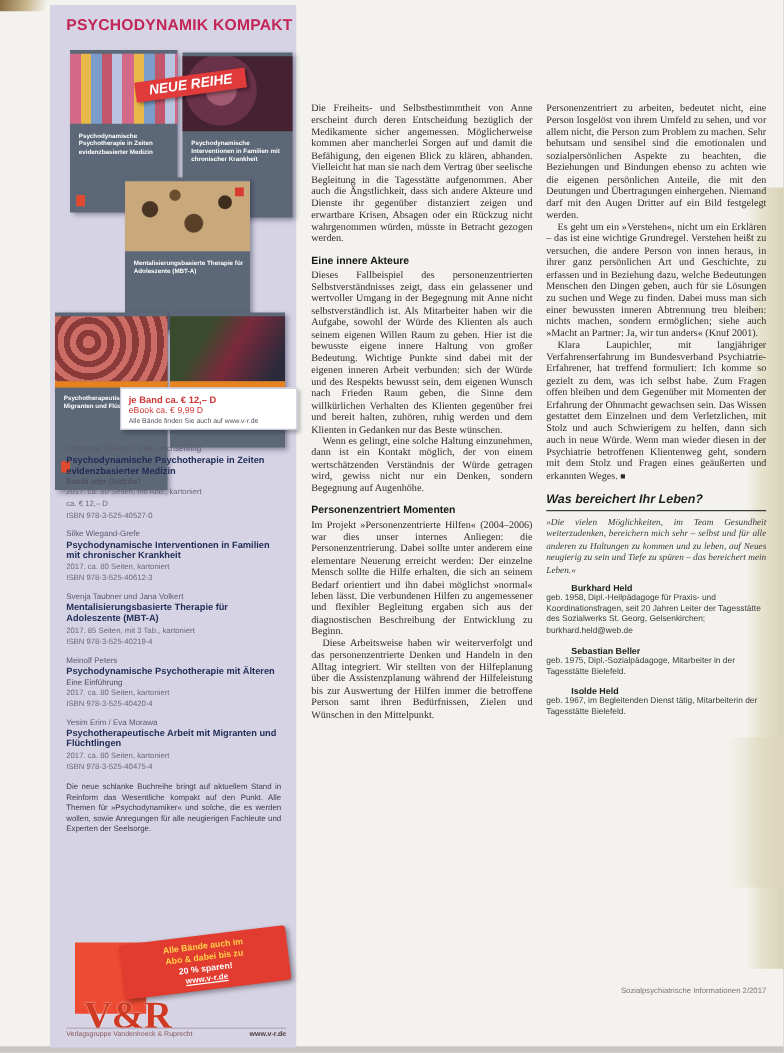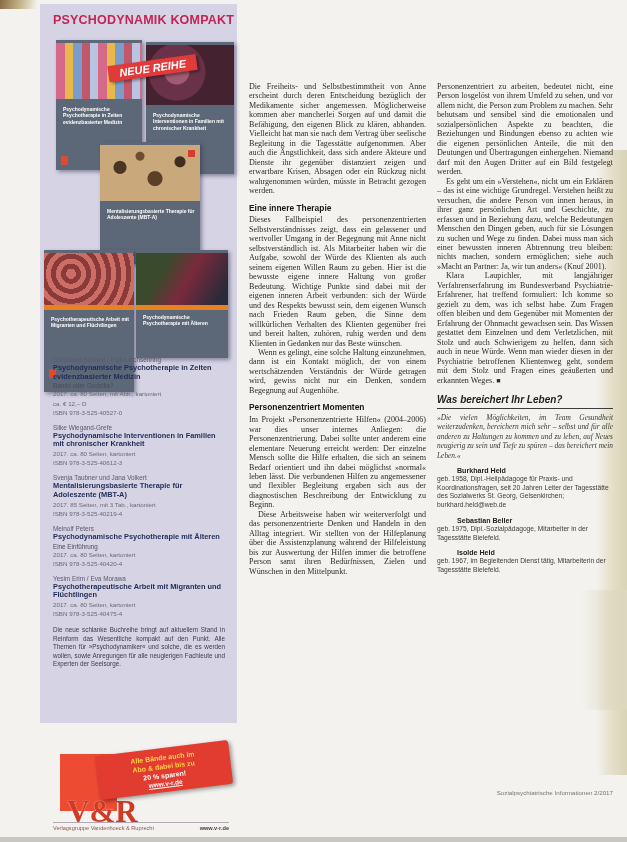--- a/index.html
+++ b/index.html
@@ -8,21 +8,21 @@
   
   .corner-tl{position:absolute;left:0;top:0;width:46px;height:9px;
              background:linear-gradient(100deg,#8a6b42 0%,#c7b68c 45%,rgba(243,242,238,0) 80%);}
   .right-strip{position:absolute;right:0;top:150px;width:30px;height:625px;
                background:linear-gradient(to left,#d8d3b6,#e6e2cd 60%,rgba(230,226,205,0));}
   .right-strip2{position:absolute;right:0;top:590px;width:46px;height:120px;
                background:linear-gradient(to left,#ddd8bd,rgba(221,216,189,0));}
   .bottom-strip{position:absolute;left:0;bottom:0;width:100%;height:5px;background:#c9c7c2;}
 
   
-  .sidebar{position:absolute;left:40px;top:4px;width:197px;height:719px;background:#d6d3e4;}
+  .sidebar{position:absolute;left:40px;top:4px;width:197px;height:834px;background:#d6d3e4;}
   .ad-header{padding:9px 0 0 13px;color:#c22456;font-weight:bold;font-size:12.5px;letter-spacing:.2px;}
   .collage{position:absolute;left:0;top:30px;width:197px;height:324px;}
   .cover{position:absolute;background:#5c6877;box-shadow:2px 2px 4px rgba(40,40,70,.45);}
   .art{position:absolute;left:0;top:3px;right:0;}
   .a1{height:56px;background:
       repeating-linear-gradient(90deg,#d4698a 0 9px,#e8b84b 9px 17px,#7a9ec9 17px 26px,#c2566a 26px 34px,#b8c4e0 34px 42px);}
   .a2{height:60px;background:radial-gradient(circle at 35% 45%,#a05a72 0 12px,#6a3248 13px 28px,#45222f 29px);}
   .a3{height:56px;background:#c9a87c;background-image:
       radial-gradient(circle at 20% 40%,#4a3524 0 6px,rgba(0,0,0,0) 7px),
       radial-gradient(circle at 55% 60%,#5a4028 0 7px,rgba(0,0,0,0) 8px),
@@ -120,20 +120,25 @@
       </div>
 
       <div class="cover" style="left:96px;top:216px;width:92px;height:108px;">
         <div class="art a5"></div>
         <div class="band" style="top:55px;"></div>
         <div class="ctitle" style="top:64px;">Psychodynamische Psychotherapie mit Älteren</div>
       </div>
 
       <div class="banner">NEUE REIHE</div>
 
+      <div class="pricebox">
+        <div class="price1">je Band ca. € 12,– D</div>
+        <div class="price2">eBook ca. € 9,99 D</div>
+        <div class="price3">Alle Bände finden Sie auch auf www.v-r.de</div>
+      </div>
     </div>
 
     <div class="listings">
       <div class="entry">
         <div class="l-author">Christiane Steinert / Falk Leichsenring</div>
         <div class="l-title">Psychodynamische Psychotherapie in Zeiten evidenzbasierter Medizin</div>
         <div class="l-sub">Bambi oder Godzilla?</div>
         <div class="l-detail">2017. ca. 80 Seiten, mit Abb., kartoniert</div>
         <div class="l-detail">ca. € 12,– D</div>
         <div class="l-detail">ISBN 978-3-525-40527-0</div>
@@ -177,21 +182,21 @@
     </div>
 
     <div class="ad-footer">
       <span>Verlagsgruppe Vandenhoeck &amp; Ruprecht</span>
       <b>www.v-r.de</b>
     </div>
   </div>
 
   <div class="col col1">
     <p class="p">Die Freiheits- und Selbstbestimmtheit von Anne erscheint durch deren Entscheidung bezüglich der Medikamente sicher angemessen. Möglicherweise kommen aber mancherlei Sorgen auf und damit die Befähigung, den eigenen Blick zu klären, abhanden. Vielleicht hat man sie nach dem Vertrag über seelische Begleitung in die Tagesstätte aufgenommen. Aber auch die Ängstlichkeit, dass sich andere Akteure und Dienste ihr gegenüber distanziert zeigen und erwartbare Krisen, Absagen oder ein Rückzug nicht wahrgenommen würden, müsste in Betracht gezogen werden.</p>
-    <div class="h">Eine innere Therapie</div>
+    <div class="h">Eine innere Akteure</div>
     <p class="p">Dieses Fallbeispiel des personenzentrierten Selbstverständnisses zeigt, dass ein gelassener und wertvoller Umgang in der Begegnung mit Anne nicht selbstverständlich ist. Als Mitarbeiter haben wir die Aufgabe, sowohl der Würde des Klienten als auch seinem eigenen Willen Raum zu geben. Hier ist die bewusste eigene innere Haltung von großer Bedeutung. Wichtige Punkte sind dabei mit der eigenen inneren Arbeit verbunden: sich der Würde und des Respekts bewusst sein, dem eigenen Wunsch nach Frieden Raum geben, die Sinne dem willkürlichen Verhalten des Klienten gegenüber frei und bereit halten, zuhören, ruhig werden und dem Klienten in Gedanken nur das Beste wünschen.</p>
     <p class="p ind">Wenn es gelingt, eine solche Haltung einzunehmen, dann ist ein Kontakt möglich, der von einem wertschätzenden Verständnis der Würde getragen wird, gewiss nicht nur ein Denken, sondern Begegnung auf Augenhöhe.</p>
     <div class="h">Personenzentriert Momenten</div>
     <p class="p">Im Projekt »Personenzentrierte Hilfen« (2004–2006) war dies unser internes Anliegen: die Personenzentrierung. Dabei sollte unter anderem eine elementare Neuerung erreicht werden: Der einzelne Mensch sollte die Hilfe erhalten, die sich an seinem Bedarf orientiert und ihn dabei möglichst »normal« leben lässt. Die verbundenen Hilfen zu angemessener und flexibler Begleitung ergaben sich aus der diagnostischen Beschreibung der Entwicklung zu Beginn.</p>
     <p class="p ind">Diese Arbeitsweise haben wir weiterverfolgt und das personenzentrierte Denken und Handeln in den Alltag integriert. Wir stellten von der Hilfeplanung über die Assistenzplanung während der Hilfeleistung bis zur Auswertung der Hilfen immer die betroffene Person samt ihren Bedürfnissen, Zielen und Wünschen in den Mittelpunkt.</p>
   </div>
 
   <div class="col col2">
     <p class="p">Personenzentriert zu arbeiten, bedeutet nicht, eine Person losgelöst von ihrem Umfeld zu sehen, und vor allem nicht, die Person zum Problem zu machen. Sehr behutsam und sensibel sind die emotionalen und sozialpersönlichen Aspekte zu beachten, die Beziehungen und Bindungen ebenso zu achten wie die eigenen persönlichen Anteile, die mit den Deutungen und Übertragungen einhergehen. Niemand darf mit den Augen Dritter auf ein Bild festgelegt werden.</p>
     <p class="p ind">Es geht um ein »Verstehen«, nicht um ein Erklären – das ist eine wichtige Grundregel. Verstehen heißt zu versuchen, die andere Person von innen heraus, in ihrer ganz persönlichen Art und Geschichte, zu erfassen und in Beziehung dazu, welche Bedeutungen Menschen den Dingen geben, auch für sie Lösungen zu suchen und Wege zu finden. Dabei muss man sich einer bewussten inneren Abtrennung treu bleiben: nichts machen, sondern ermöglichen; siehe auch »Macht an Partner: Ja, wir tun anders« (Knuf 2001).</p>

